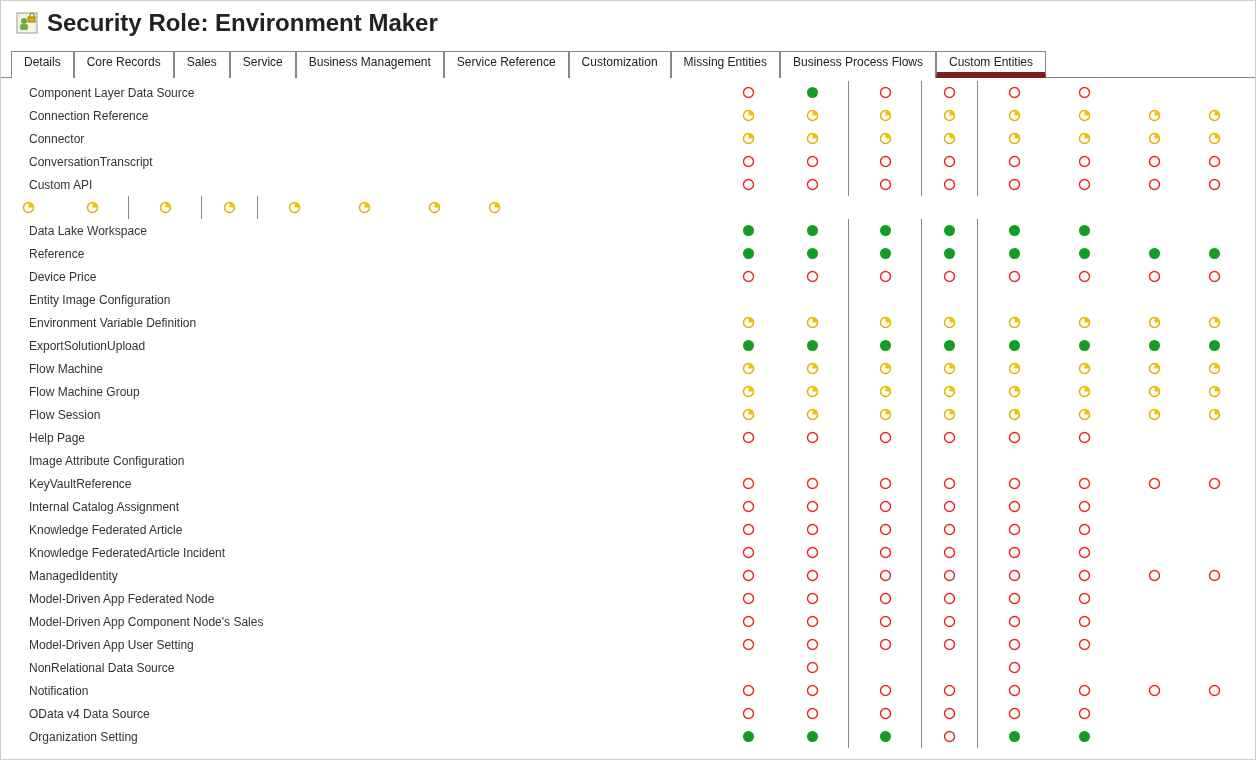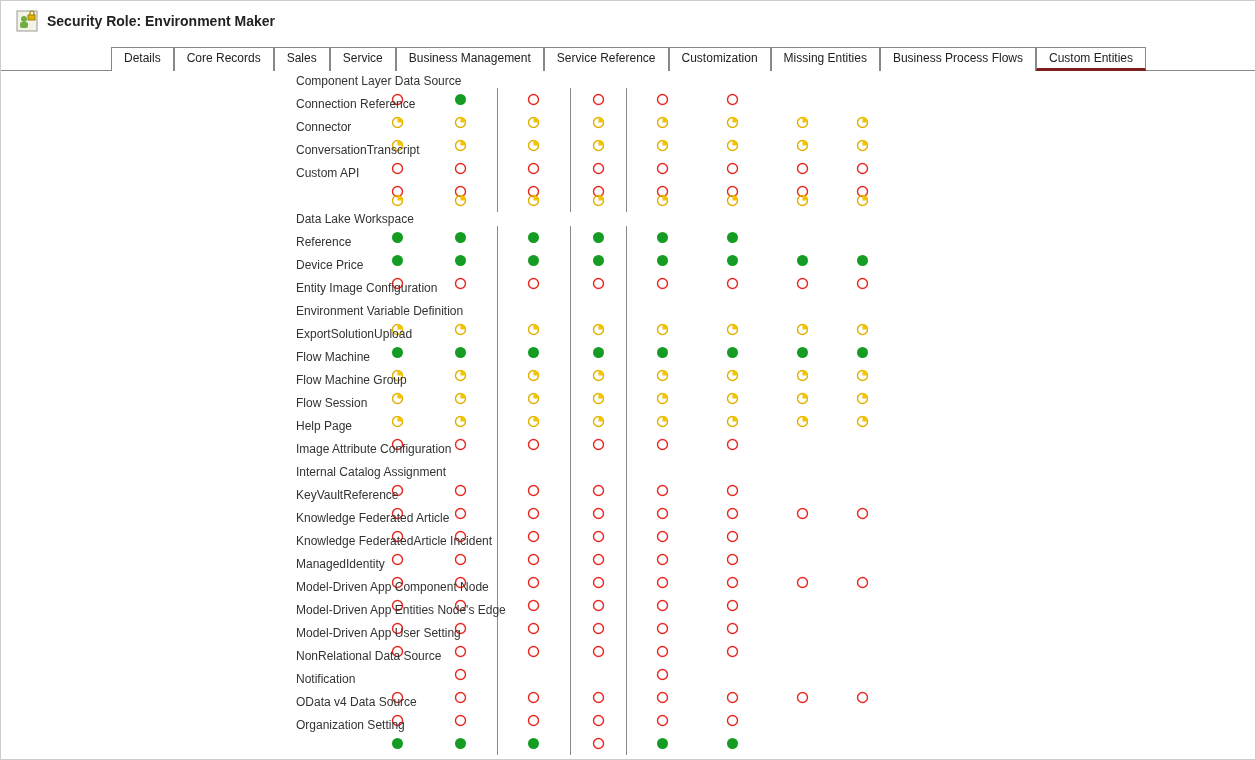--- a/index.html
+++ b/index.html
@@ -19,52 +19,50 @@
     align-items: center;
     padding: 8px 14px 14px 14px;
   }
   .header .icon-box {
     width: 24px; height: 24px;
     margin-right: 8px;
     display:flex; align-items:center; justify-content:center;
   }
   .header h1 {
     margin: 0;
-    font-size: 14px;
+    font-size: 24px;
     font-weight: 700;
   }
   .tabs {
     display: flex;
-    padding-left: 1px;
+    padding-left: 10px;
     border-bottom: 1px solid #888;
     margin: 0;
-    justify-content: center;
   }
   .tab {
     border: 1px solid #888;
     border-bottom: none;
     padding: 3px 12px;
     margin-right: 0px;
     margin-bottom: -1px;
     background: #fff;
     font-size: 12px;
     position: relative;
     cursor: pointer;
   }
   .tab[data-active="true"] {
-    border-bottom: 3px solid #7f1d1d;
+    border-bottom: 6px solid #7f1d1d;
   }
   .grid-area {
     padding: 3px 0 0 0;
   }
   .row {
     display: flex;
     align-items: center;
     height: 23px;
-    flex-direction: column;
   }
   .entity-name {
     width: 720px;
     padding-left: 28px;
     color: #333;
   }
   .cells {
     display: flex;
     flex: 1;
   }
@@ -1071,20 +1069,81 @@
         <div class="cell"></div>
         <div class="cell"></div>
         <div class="cell"></div>
         <div class="cell"></div>
         <div class="cell"></div>
         <div class="cell"></div>
         <div class="cell"></div>
       </div>
     </div>
     <div class="row">
+      <div class="entity-name">KeyVaultReference</div>
+      <div class="cells">
+        <div class="cell">
+          <span class="priv">
+            <svg width="13" height="13">
+              <circle cx="6.5" cy="6.5" r="5" fill="none" stroke="#e8281f" stroke-width="1.4"></circle>
+            </svg>
+          </span>
+        </div>
+        <div class="cell">
+          <span class="priv">
+            <svg width="13" height="13">
+              <circle cx="6.5" cy="6.5" r="5" fill="none" stroke="#e8281f" stroke-width="1.4"></circle>
+            </svg>
+          </span>
+        </div>
+        <div class="cell">
+          <span class="priv">
+            <svg width="13" height="13">
+              <circle cx="6.5" cy="6.5" r="5" fill="none" stroke="#e8281f" stroke-width="1.4"></circle>
+            </svg>
+          </span>
+        </div>
+        <div class="cell">
+          <span class="priv">
+            <svg width="13" height="13">
+              <circle cx="6.5" cy="6.5" r="5" fill="none" stroke="#e8281f" stroke-width="1.4"></circle>
+            </svg>
+          </span>
+        </div>
+        <div class="cell">
+          <span class="priv">
+            <svg width="13" height="13">
+              <circle cx="6.5" cy="6.5" r="5" fill="none" stroke="#e8281f" stroke-width="1.4"></circle>
+            </svg>
+          </span>
+        </div>
+        <div class="cell">
+          <span class="priv">
+            <svg width="13" height="13">
+              <circle cx="6.5" cy="6.5" r="5" fill="none" stroke="#e8281f" stroke-width="1.4"></circle>
+            </svg>
+          </span>
+        </div>
+        <div class="cell">
+          <span class="priv">
+            <svg width="13" height="13">
+              <circle cx="6.5" cy="6.5" r="5" fill="none" stroke="#e8281f" stroke-width="1.4"></circle>
+            </svg>
+          </span>
+        </div>
+        <div class="cell">
+          <span class="priv">
+            <svg width="13" height="13">
+              <circle cx="6.5" cy="6.5" r="5" fill="none" stroke="#e8281f" stroke-width="1.4"></circle>
+            </svg>
+          </span>
+        </div>
+      </div>
+    </div>
+    <div class="row">
       <div class="entity-name">Internal Catalog Assignment</div>
       <div class="cells">
         <div class="cell">
           <span class="priv">
             <svg width="13" height="13">
               <circle cx="6.5" cy="6.5" r="5" fill="none" stroke="#e8281f" stroke-width="1.4"></circle>
             </svg>
           </span>
         </div>
         <div class="cell">
@@ -1120,81 +1179,20 @@
             <svg width="13" height="13">
               <circle cx="6.5" cy="6.5" r="5" fill="none" stroke="#e8281f" stroke-width="1.4"></circle>
             </svg>
           </span>
         </div>
         <div class="cell"></div>
         <div class="cell"></div>
       </div>
     </div>
     <div class="row">
-      <div class="entity-name">KeyVaultReference</div>
-      <div class="cells">
-        <div class="cell">
-          <span class="priv">
-            <svg width="13" height="13">
-              <circle cx="6.5" cy="6.5" r="5" fill="none" stroke="#e8281f" stroke-width="1.4"></circle>
-            </svg>
-          </span>
-        </div>
-        <div class="cell">
-          <span class="priv">
-            <svg width="13" height="13">
-              <circle cx="6.5" cy="6.5" r="5" fill="none" stroke="#e8281f" stroke-width="1.4"></circle>
-            </svg>
-          </span>
-        </div>
-        <div class="cell">
-          <span class="priv">
-            <svg width="13" height="13">
-              <circle cx="6.5" cy="6.5" r="5" fill="none" stroke="#e8281f" stroke-width="1.4"></circle>
-            </svg>
-          </span>
-        </div>
-        <div class="cell">
-          <span class="priv">
-            <svg width="13" height="13">
-              <circle cx="6.5" cy="6.5" r="5" fill="none" stroke="#e8281f" stroke-width="1.4"></circle>
-            </svg>
-          </span>
-        </div>
-        <div class="cell">
-          <span class="priv">
-            <svg width="13" height="13">
-              <circle cx="6.5" cy="6.5" r="5" fill="none" stroke="#e8281f" stroke-width="1.4"></circle>
-            </svg>
-          </span>
-        </div>
-        <div class="cell">
-          <span class="priv">
-            <svg width="13" height="13">
-              <circle cx="6.5" cy="6.5" r="5" fill="none" stroke="#e8281f" stroke-width="1.4"></circle>
-            </svg>
-          </span>
-        </div>
-        <div class="cell">
-          <span class="priv">
-            <svg width="13" height="13">
-              <circle cx="6.5" cy="6.5" r="5" fill="none" stroke="#e8281f" stroke-width="1.4"></circle>
-            </svg>
-          </span>
-        </div>
-        <div class="cell">
-          <span class="priv">
-            <svg width="13" height="13">
-              <circle cx="6.5" cy="6.5" r="5" fill="none" stroke="#e8281f" stroke-width="1.4"></circle>
-            </svg>
-          </span>
-        </div>
-      </div>
-    </div>
-    <div class="row">
       <div class="entity-name">Knowledge Federated Article</div>
       <div class="cells">
         <div class="cell">
           <span class="priv">
             <svg width="13" height="13">
               <circle cx="6.5" cy="6.5" r="5" fill="none" stroke="#e8281f" stroke-width="1.4"></circle>
             </svg>
           </span>
         </div>
         <div class="cell">
@@ -1340,70 +1338,70 @@
         <div class="cell">
           <span class="priv">
             <svg width="13" height="13">
               <circle cx="6.5" cy="6.5" r="5" fill="none" stroke="#e8281f" stroke-width="1.4"></circle>
             </svg>
           </span>
         </div>
       </div>
     </div>
     <div class="row">
-      <div class="entity-name">Model-Driven App Component Node</div>
-      <div class="cells">
-        <div class="cell">
-          <span class="priv">
-            <svg width="13" height="13">
-              <circle cx="6.5" cy="6.5" r="5" fill="none" stroke="#e8281f" stroke-width="1.4"></circle>
-            </svg>
-          </span>
-        </div>
-        <div class="cell">
-          <span class="priv">
-            <svg width="13" height="13">
-              <circle cx="6.5" cy="6.5" r="5" fill="none" stroke="#e8281f" stroke-width="1.4"></circle>
-            </svg>
-          </span>
-        </div>
-        <div class="cell">
-          <span class="priv">
-            <svg width="13" height="13">
-              <circle cx="6.5" cy="6.5" r="5" fill="none" stroke="#e8281f" stroke-width="1.4"></circle>
-            </svg>
-          </span>
-        </div>
-        <div class="cell">
-          <span class="priv">
-            <svg width="13" height="13">
-              <circle cx="6.5" cy="6.5" r="5" fill="none" stroke="#e8281f" stroke-width="1.4"></circle>
-            </svg>
-          </span>
-        </div>
-        <div class="cell">
-          <span class="priv">
-            <svg width="13" height="13">
-              <circle cx="6.5" cy="6.5" r="5" fill="none" stroke="#e8281f" stroke-width="1.4"></circle>
-            </svg>
-          </span>
-        </div>
-        <div class="cell">
-          <span class="priv">
-            <svg width="13" height="13">
-              <circle cx="6.5" cy="6.5" r="5" fill="none" stroke="#e8281f" stroke-width="1.4"></circle>
-            </svg>
-          </span>
-        </div>
-        <div class="cell"></div>
-        <div class="cell"></div>
-      </div>
-    </div>
-    <div class="row">
-      <div class="entity-name">Model-Driven App Entities Node's Edge</div>
+      <div class="entity-name">Model-Driven App Federated Node</div>
+      <div class="cells">
+        <div class="cell">
+          <span class="priv">
+            <svg width="13" height="13">
+              <circle cx="6.5" cy="6.5" r="5" fill="none" stroke="#e8281f" stroke-width="1.4"></circle>
+            </svg>
+          </span>
+        </div>
+        <div class="cell">
+          <span class="priv">
+            <svg width="13" height="13">
+              <circle cx="6.5" cy="6.5" r="5" fill="none" stroke="#e8281f" stroke-width="1.4"></circle>
+            </svg>
+          </span>
+        </div>
+        <div class="cell">
+          <span class="priv">
+            <svg width="13" height="13">
+              <circle cx="6.5" cy="6.5" r="5" fill="none" stroke="#e8281f" stroke-width="1.4"></circle>
+            </svg>
+          </span>
+        </div>
+        <div class="cell">
+          <span class="priv">
+            <svg width="13" height="13">
+              <circle cx="6.5" cy="6.5" r="5" fill="none" stroke="#e8281f" stroke-width="1.4"></circle>
+            </svg>
+          </span>
+        </div>
+        <div class="cell">
+          <span class="priv">
+            <svg width="13" height="13">
+              <circle cx="6.5" cy="6.5" r="5" fill="none" stroke="#e8281f" stroke-width="1.4"></circle>
+            </svg>
+          </span>
+        </div>
+        <div class="cell">
+          <span class="priv">
+            <svg width="13" height="13">
+              <circle cx="6.5" cy="6.5" r="5" fill="none" stroke="#e8281f" stroke-width="1.4"></circle>
+            </svg>
+          </span>
+        </div>
+        <div class="cell"></div>
+        <div class="cell"></div>
+      </div>
+    </div>
+    <div class="row">
+      <div class="entity-name">Model-Driven App Component Node's Sales</div>
       <div class="cells">
         <div class="cell">
           <span class="priv">
             <svg width="13" height="13">
               <circle cx="6.5" cy="6.5" r="5" fill="none" stroke="#e8281f" stroke-width="1.4"></circle>
             </svg>
           </span>
         </div>
         <div class="cell">
           <span class="priv">

